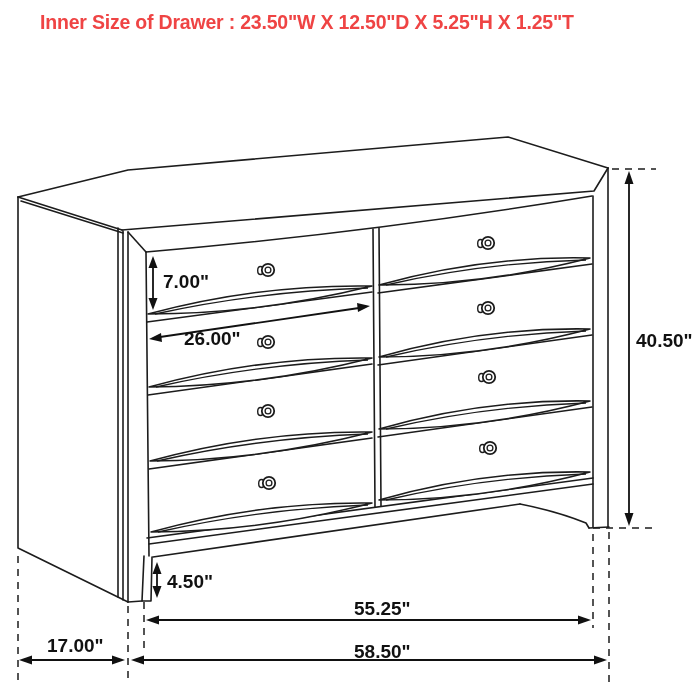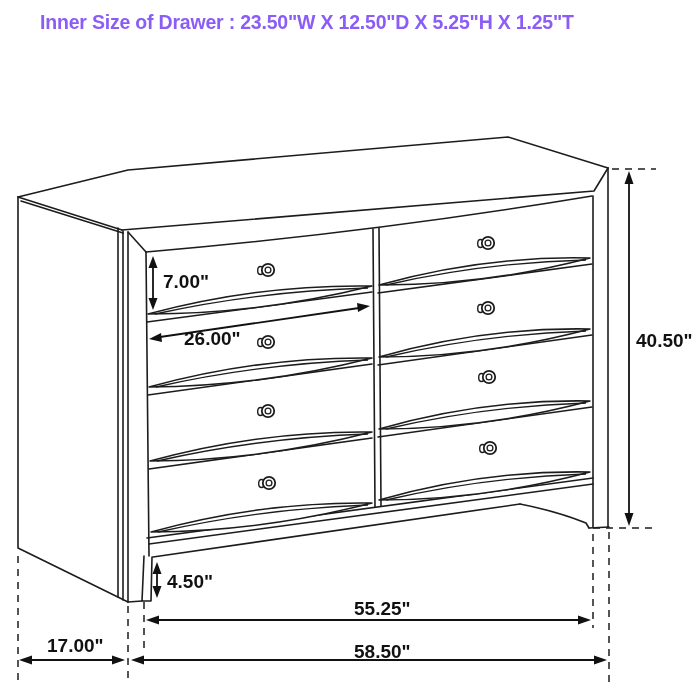--- a/index.html
+++ b/index.html
@@ -1,18 +1,18 @@
 <!DOCTYPE html>
 <html><head>
 <meta charset="utf-8">
 <style>
   html,body{margin:0;padding:0;background:#ffffff;}
   .stage{position:relative;width:700px;height:700px;background:#ffffff;overflow:hidden;
          font-family:"Liberation Sans", sans-serif;}
-  .title{position:absolute;left:40px;top:11px;font-size:19.5px;font-weight:bold;color:#8b5cf6;
+  .title{position:absolute;left:40px;top:11px;font-size:19.5px;font-weight:bold;color:#ef4444;
          letter-spacing:-0.2px;white-space:nowrap;}
   svg{position:absolute;left:0;top:0;}
   .ln{fill:none;stroke:#1c1c1c;stroke-width:1.6;stroke-linejoin:round;stroke-linecap:round;}
   .thin{fill:none;stroke:#1c1c1c;stroke-width:1.3;}
   .dash{fill:none;stroke:#1c1c1c;stroke-width:1.5;stroke-dasharray:7 6;}
   .dim{stroke:#111;stroke-width:1.8;fill:none;}
   .tri{fill:#111;stroke:none;}
   .lens{fill:#ffffff;stroke:#1c1c1c;stroke-width:1.5;stroke-linejoin:round;}
   .dimtext{font-family:"Liberation Sans", sans-serif;font-size:19px;font-weight:bold;fill:#111;}
 </style>

